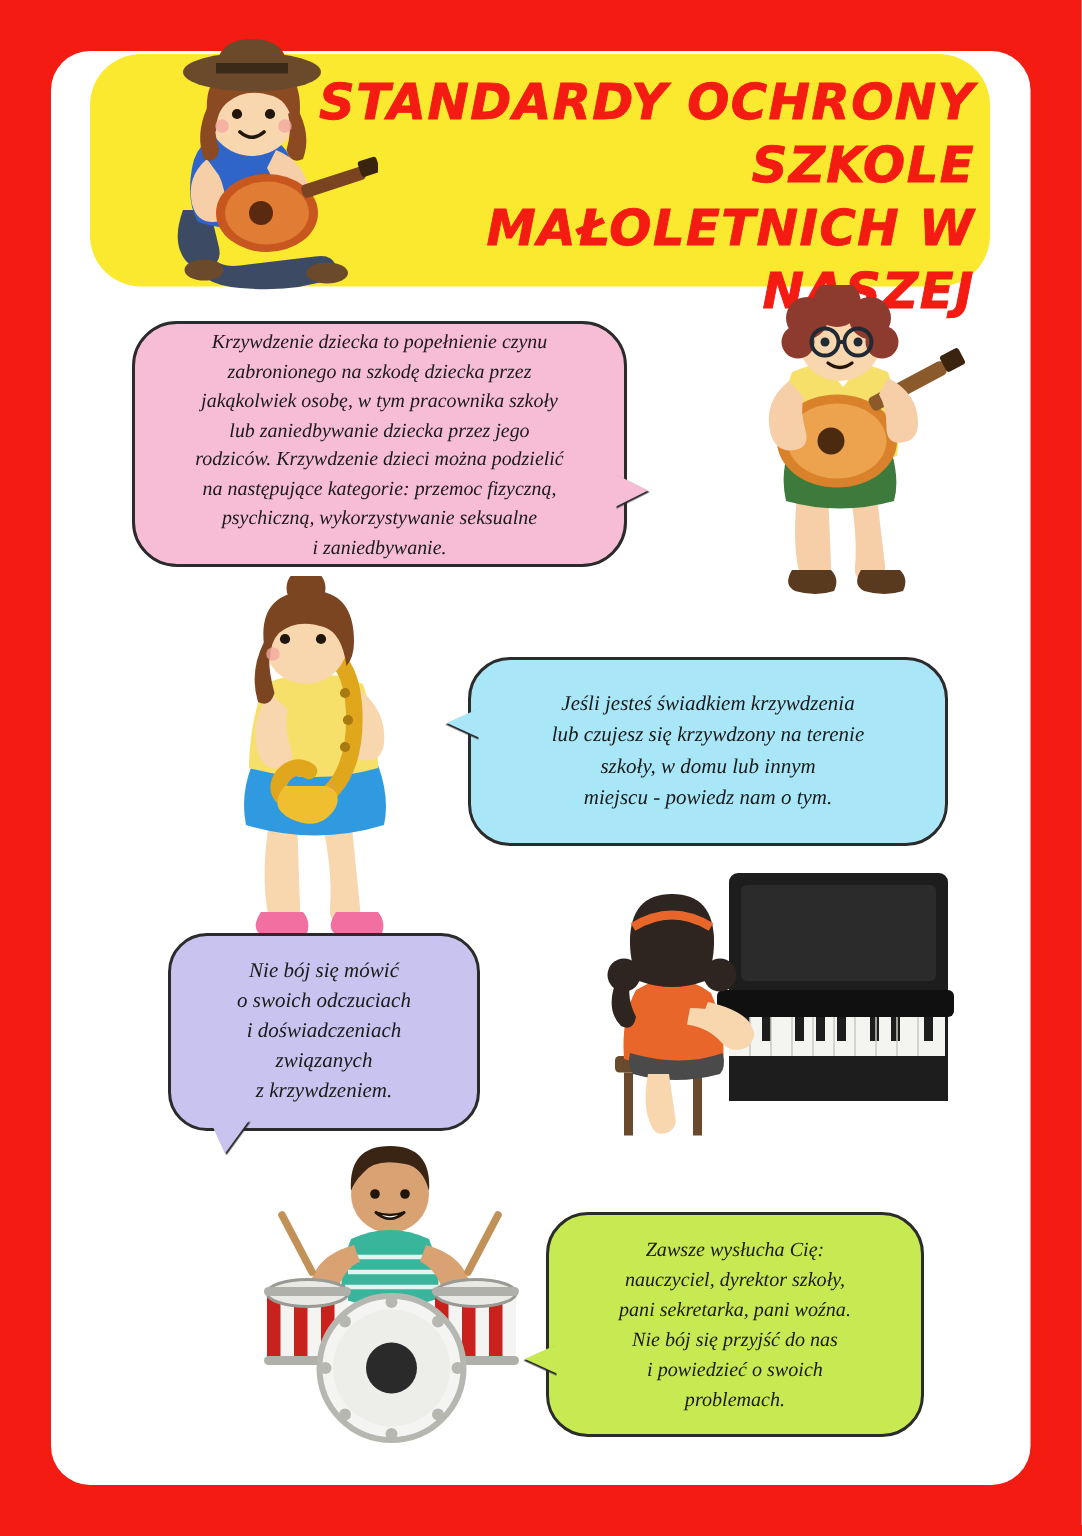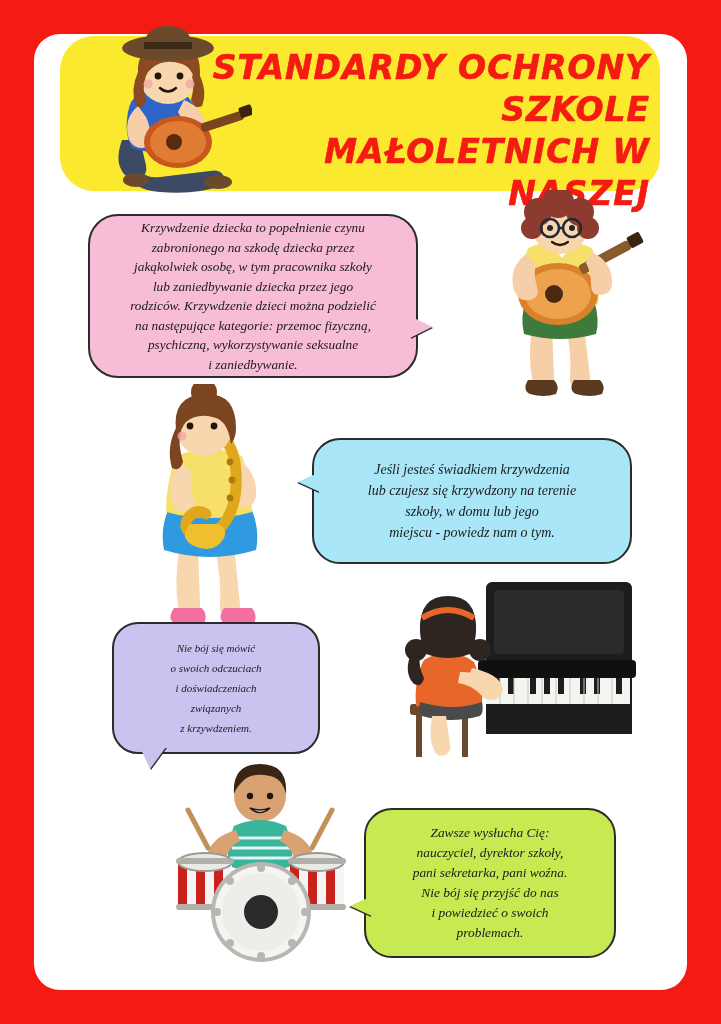--- a/index.html
+++ b/index.html
@@ -99,21 +99,21 @@
     border-top: 10px solid transparent;
     border-bottom: 10px solid transparent;
     border-right: 22px solid #a9e7f8;
     filter: drop-shadow(-1px 1px 0 #2b2b2b);
   }
 
   .bubble-3 {
     left: 112px; top: 622px; width: 208px; height: 132px;
     background: #c9c3ef;
     border-radius: 26px;
-    font-size: 11px; line-height: 20px;
+    font-size: 14px; line-height: 20px;
   }
   .bubble-3 .tail {
     position: absolute; left: 26px; bottom: -17px;
     width: 0; height: 0;
     border-left: 10px solid transparent;
     border-right: 16px solid transparent;
     border-top: 22px solid #c9c3ef;
     filter: drop-shadow(1px 1px 0 #2b2b2b);
   }
 
@@ -268,21 +268,21 @@
 
     <circle cx="76" cy="8" r="13" fill="#7a4520"></circle>
     <circle cx="86" cy="42" r="3.4" fill="#20160c"></circle>
     <circle cx="62" cy="42" r="3.4" fill="#20160c"></circle>
     <circle cx="54" cy="52" r="4.5" fill="#f3a9a0" opacity="0.8"></circle>
   </svg>
 
   <div class="bubble bubble-2">
     <span class="txt">Jeśli jesteś świadkiem krzywdzenia
 lub czujesz się krzywdzony na terenie
-szkoły, w domu lub jego
+szkoły, w domu lub innym
 miejscu - powiedz nam o tym.</span>
     <span class="tail"></span>
   </div>
 
   <svg class="art art-piano-girl" viewBox="0 0 250 200">
 
     <rect x="96" y="6" width="146" height="150" rx="6" fill="#1d1d1d"></rect>
     <rect x="104" y="14" width="130" height="64" rx="4" fill="#2b2b2b"></rect>
     <rect x="88" y="84" width="158" height="18" rx="4" fill="#101010"></rect>
 

